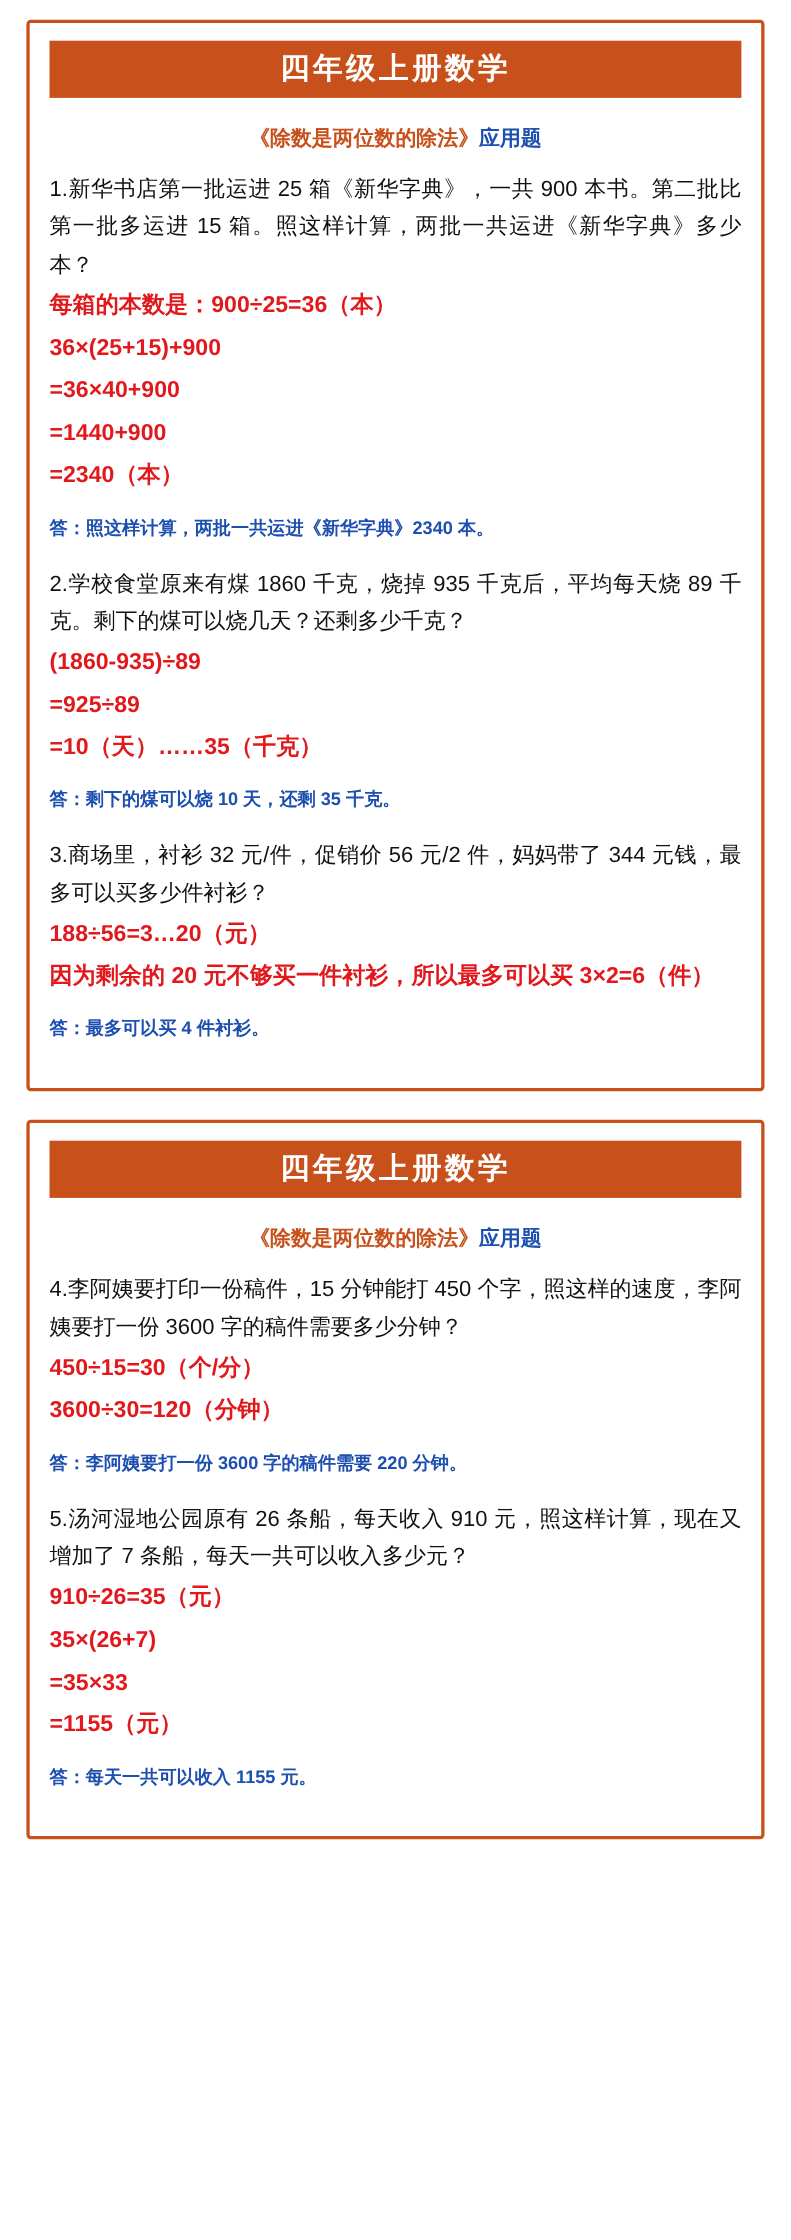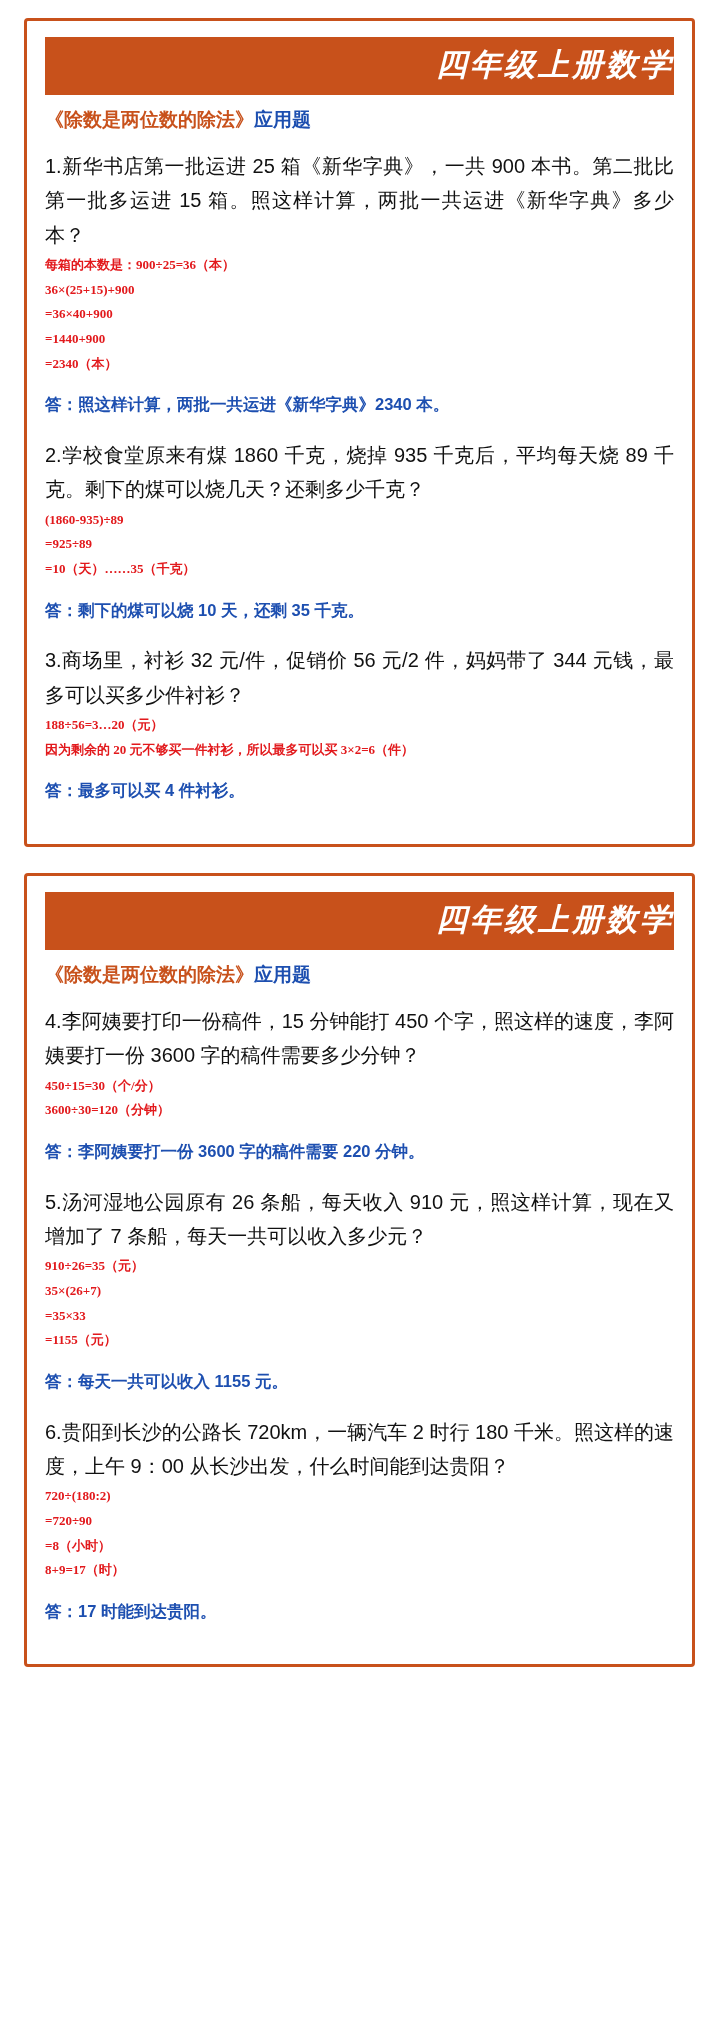--- a/index.html
+++ b/index.html
@@ -20,56 +20,54 @@
     margin: 0 24px 26px 24px;
     border: 3px solid #c8511b;
     border-radius: 4px;
     background: #ffffff;
     padding: 16px 18px 20px 18px;
     box-sizing: border-box;
   }
   .title-bar {
     background: #c8511b;
     color: #ffffff;
-    text-align: right;
-    font-size: 31px;
+    text-align: center;
+    font-size: 27px;
     font-weight: bold;
     letter-spacing: 3px;
     padding: 7px 0 9px 0;
     font-family: "Liberation Serif", "DejaVu Serif", serif;
-    font-style: italic;
   }
   .subtitle {
-    text-align: left;
+    text-align: center;
     color: #1d4fb0;
     font-size: 19px;
     font-weight: bold;
-    margin: 12px 0 16px 0;
+    margin: 24px 0 16px 0;
     font-family: "Liberation Serif", "DejaVu Serif", serif;
   }
   .subtitle .bk {
     color: #c8511b;
   }
   .qblock {
     margin-bottom: 19px;
   }
   .q-text {
     color: #111111;
     font-size: 20px;
     line-height: 1.72;
     text-align: justify;
     font-family: "Liberation Sans", "DejaVu Sans", sans-serif;
   }
   .step {
     color: #e2191c;
-    font-size: 13px;
+    font-size: 21px;
     font-weight: bold;
     line-height: 1.74;
     margin-top: 2px;
-    font-family: Liberation Serif, serif;
   }
   .answer {
     color: #1d4fb0;
     font-size: 16.5px;
     font-weight: bold;
     line-height: 1.74;
     margin-top: 15px;
   }
 </style>
 </head>
@@ -124,23 +122,15 @@
 
     <div class="qblock">
       <div class="q-text">5.汤河湿地公园原有 26 条船，每天收入 910 元，照这样计算，现在又增加了 7 条船，每天一共可以收入多少元？</div>
       <div class="step">910÷26=35（元）</div>
       <div class="step">35×(26+7)</div>
       <div class="step">=35×33</div>
       <div class="step">=1155（元）</div>
       <div class="answer">答：每天一共可以收入 1155 元。</div>
     </div>
 
-    <div class="qblock">
-      <div class="q-text">6.贵阳到长沙的公路长 720km，一辆汽车 2 时行 180 千米。照这样的速度，上午 9：00 从长沙出发，什么时间能到达贵阳？</div>
-      <div class="step">720÷(180:2)</div>
-      <div class="step">=720÷90</div>
-      <div class="step">=8（小时）</div>
-      <div class="step">8+9=17（时）</div>
-      <div class="answer">答：17 时能到达贵阳。</div>
-    </div>
   </div>
 
 </div>
 
 </body></html>

